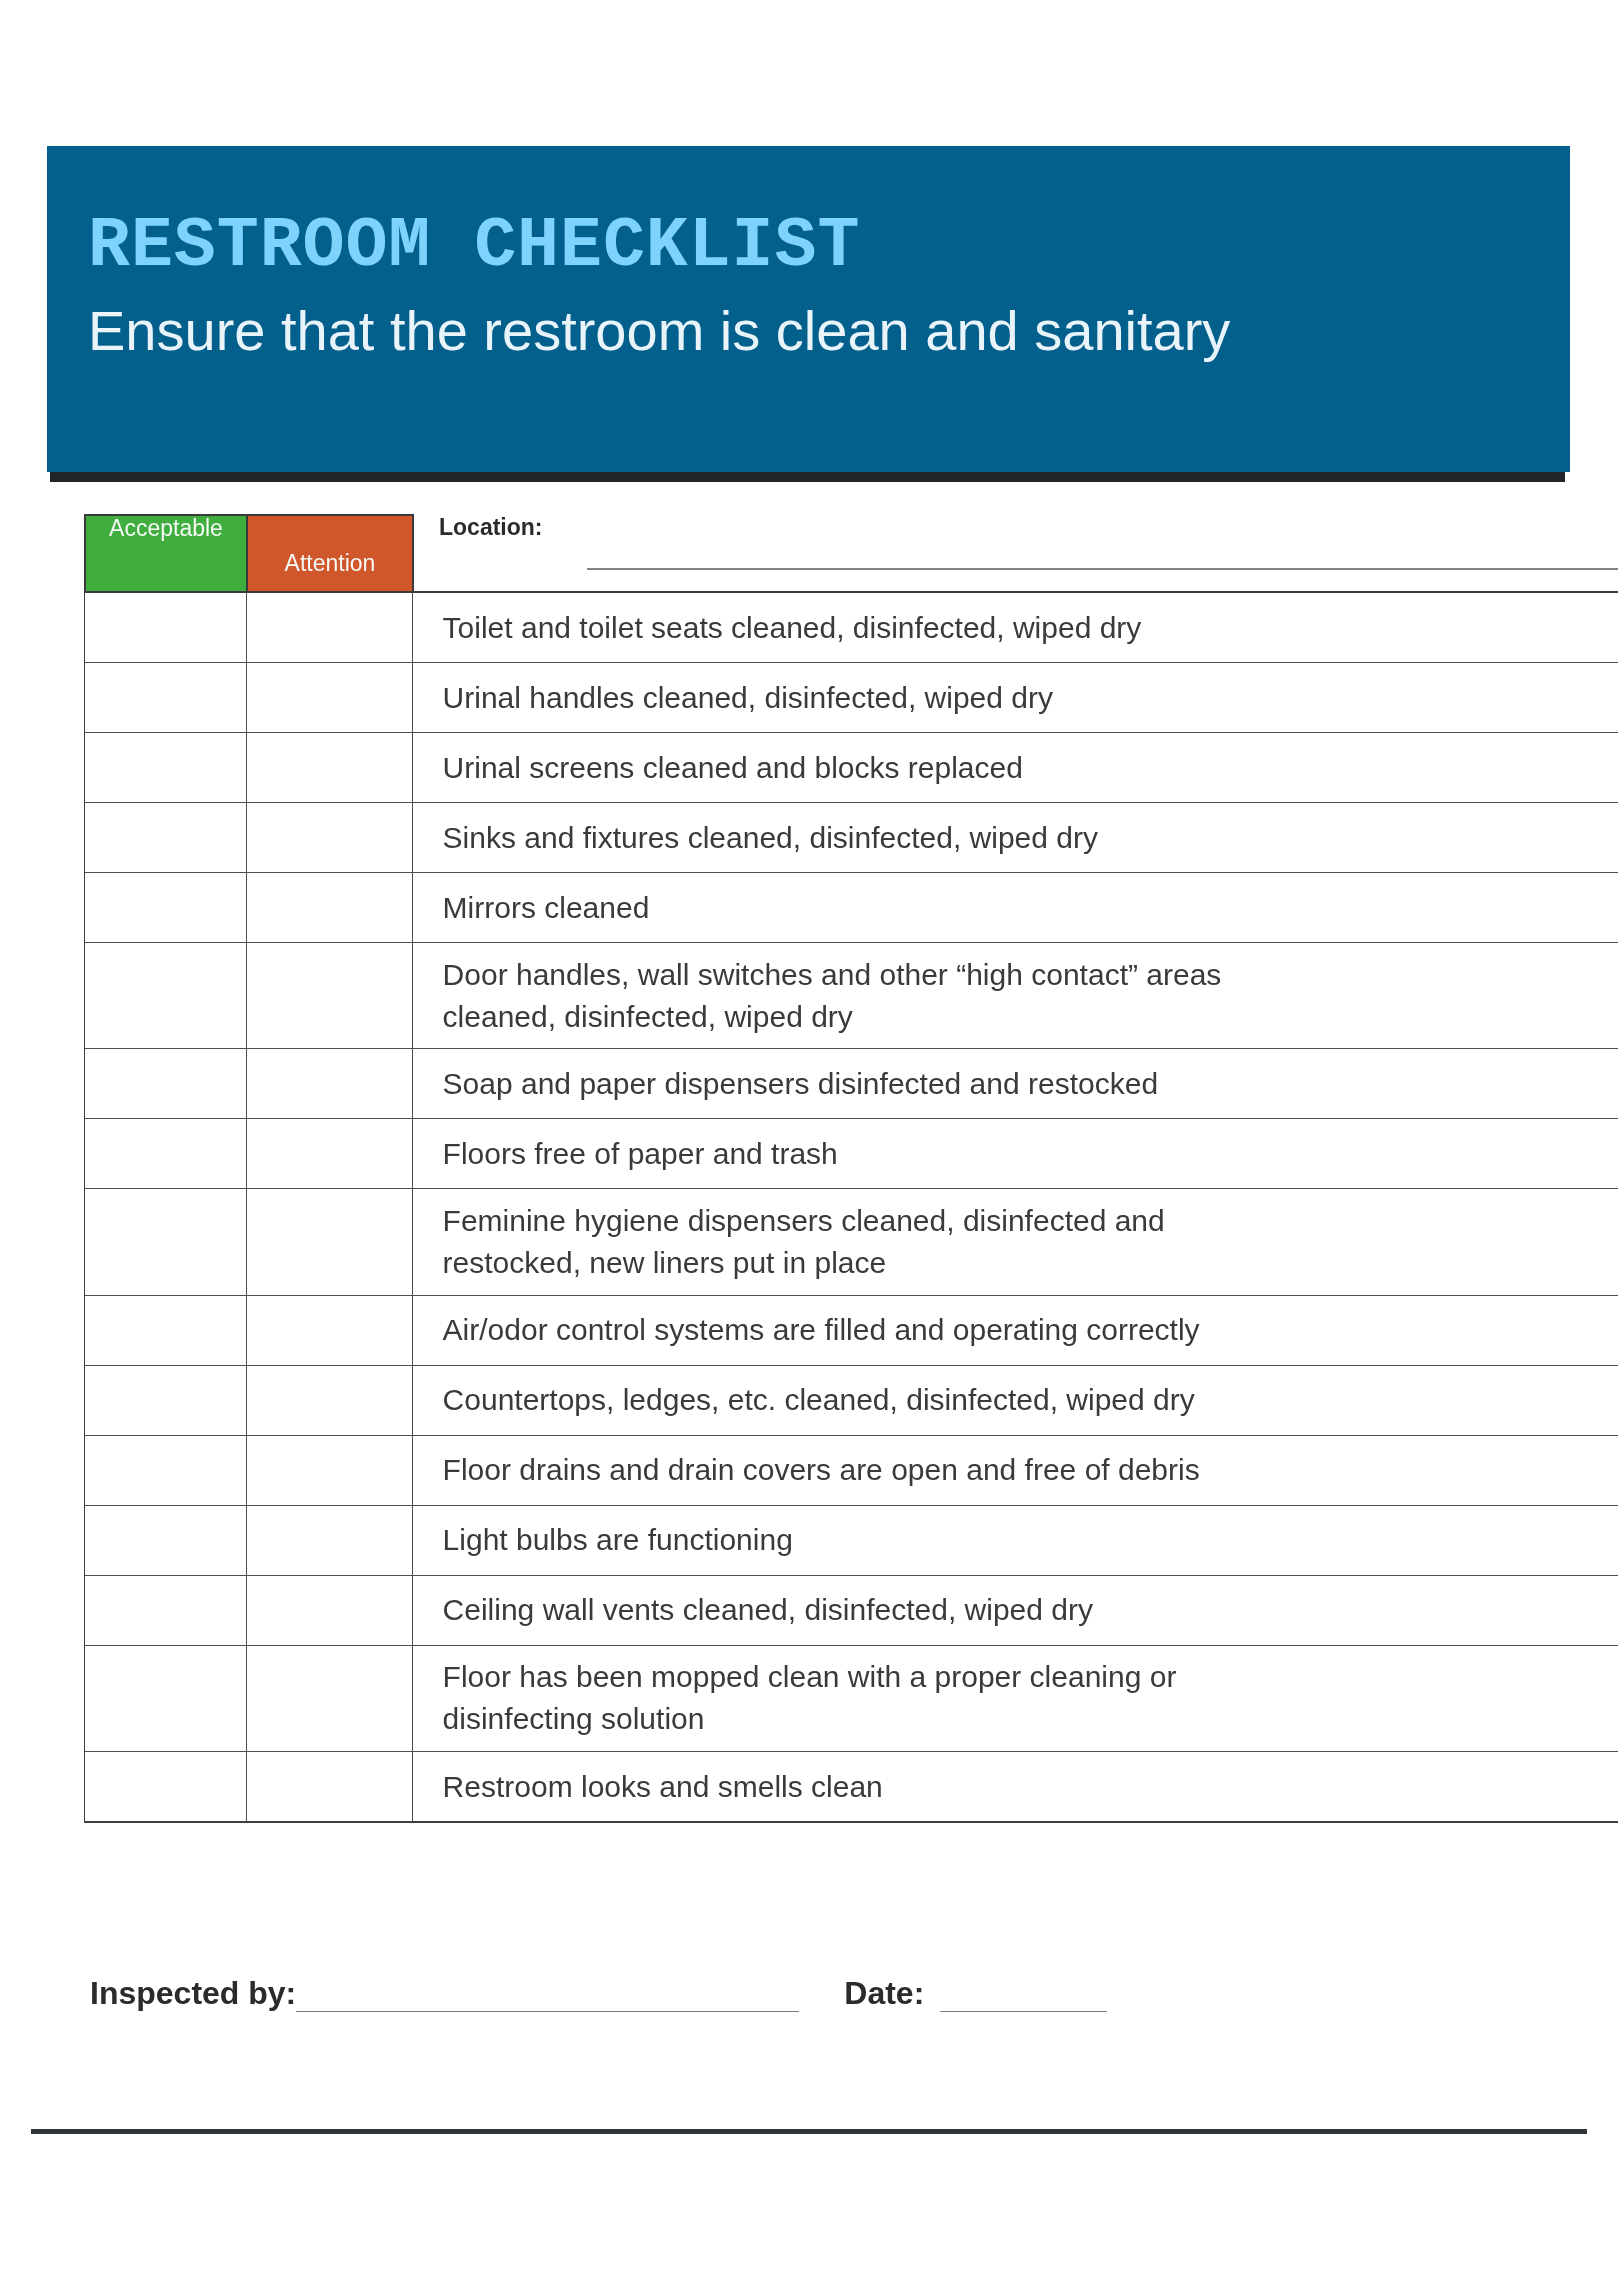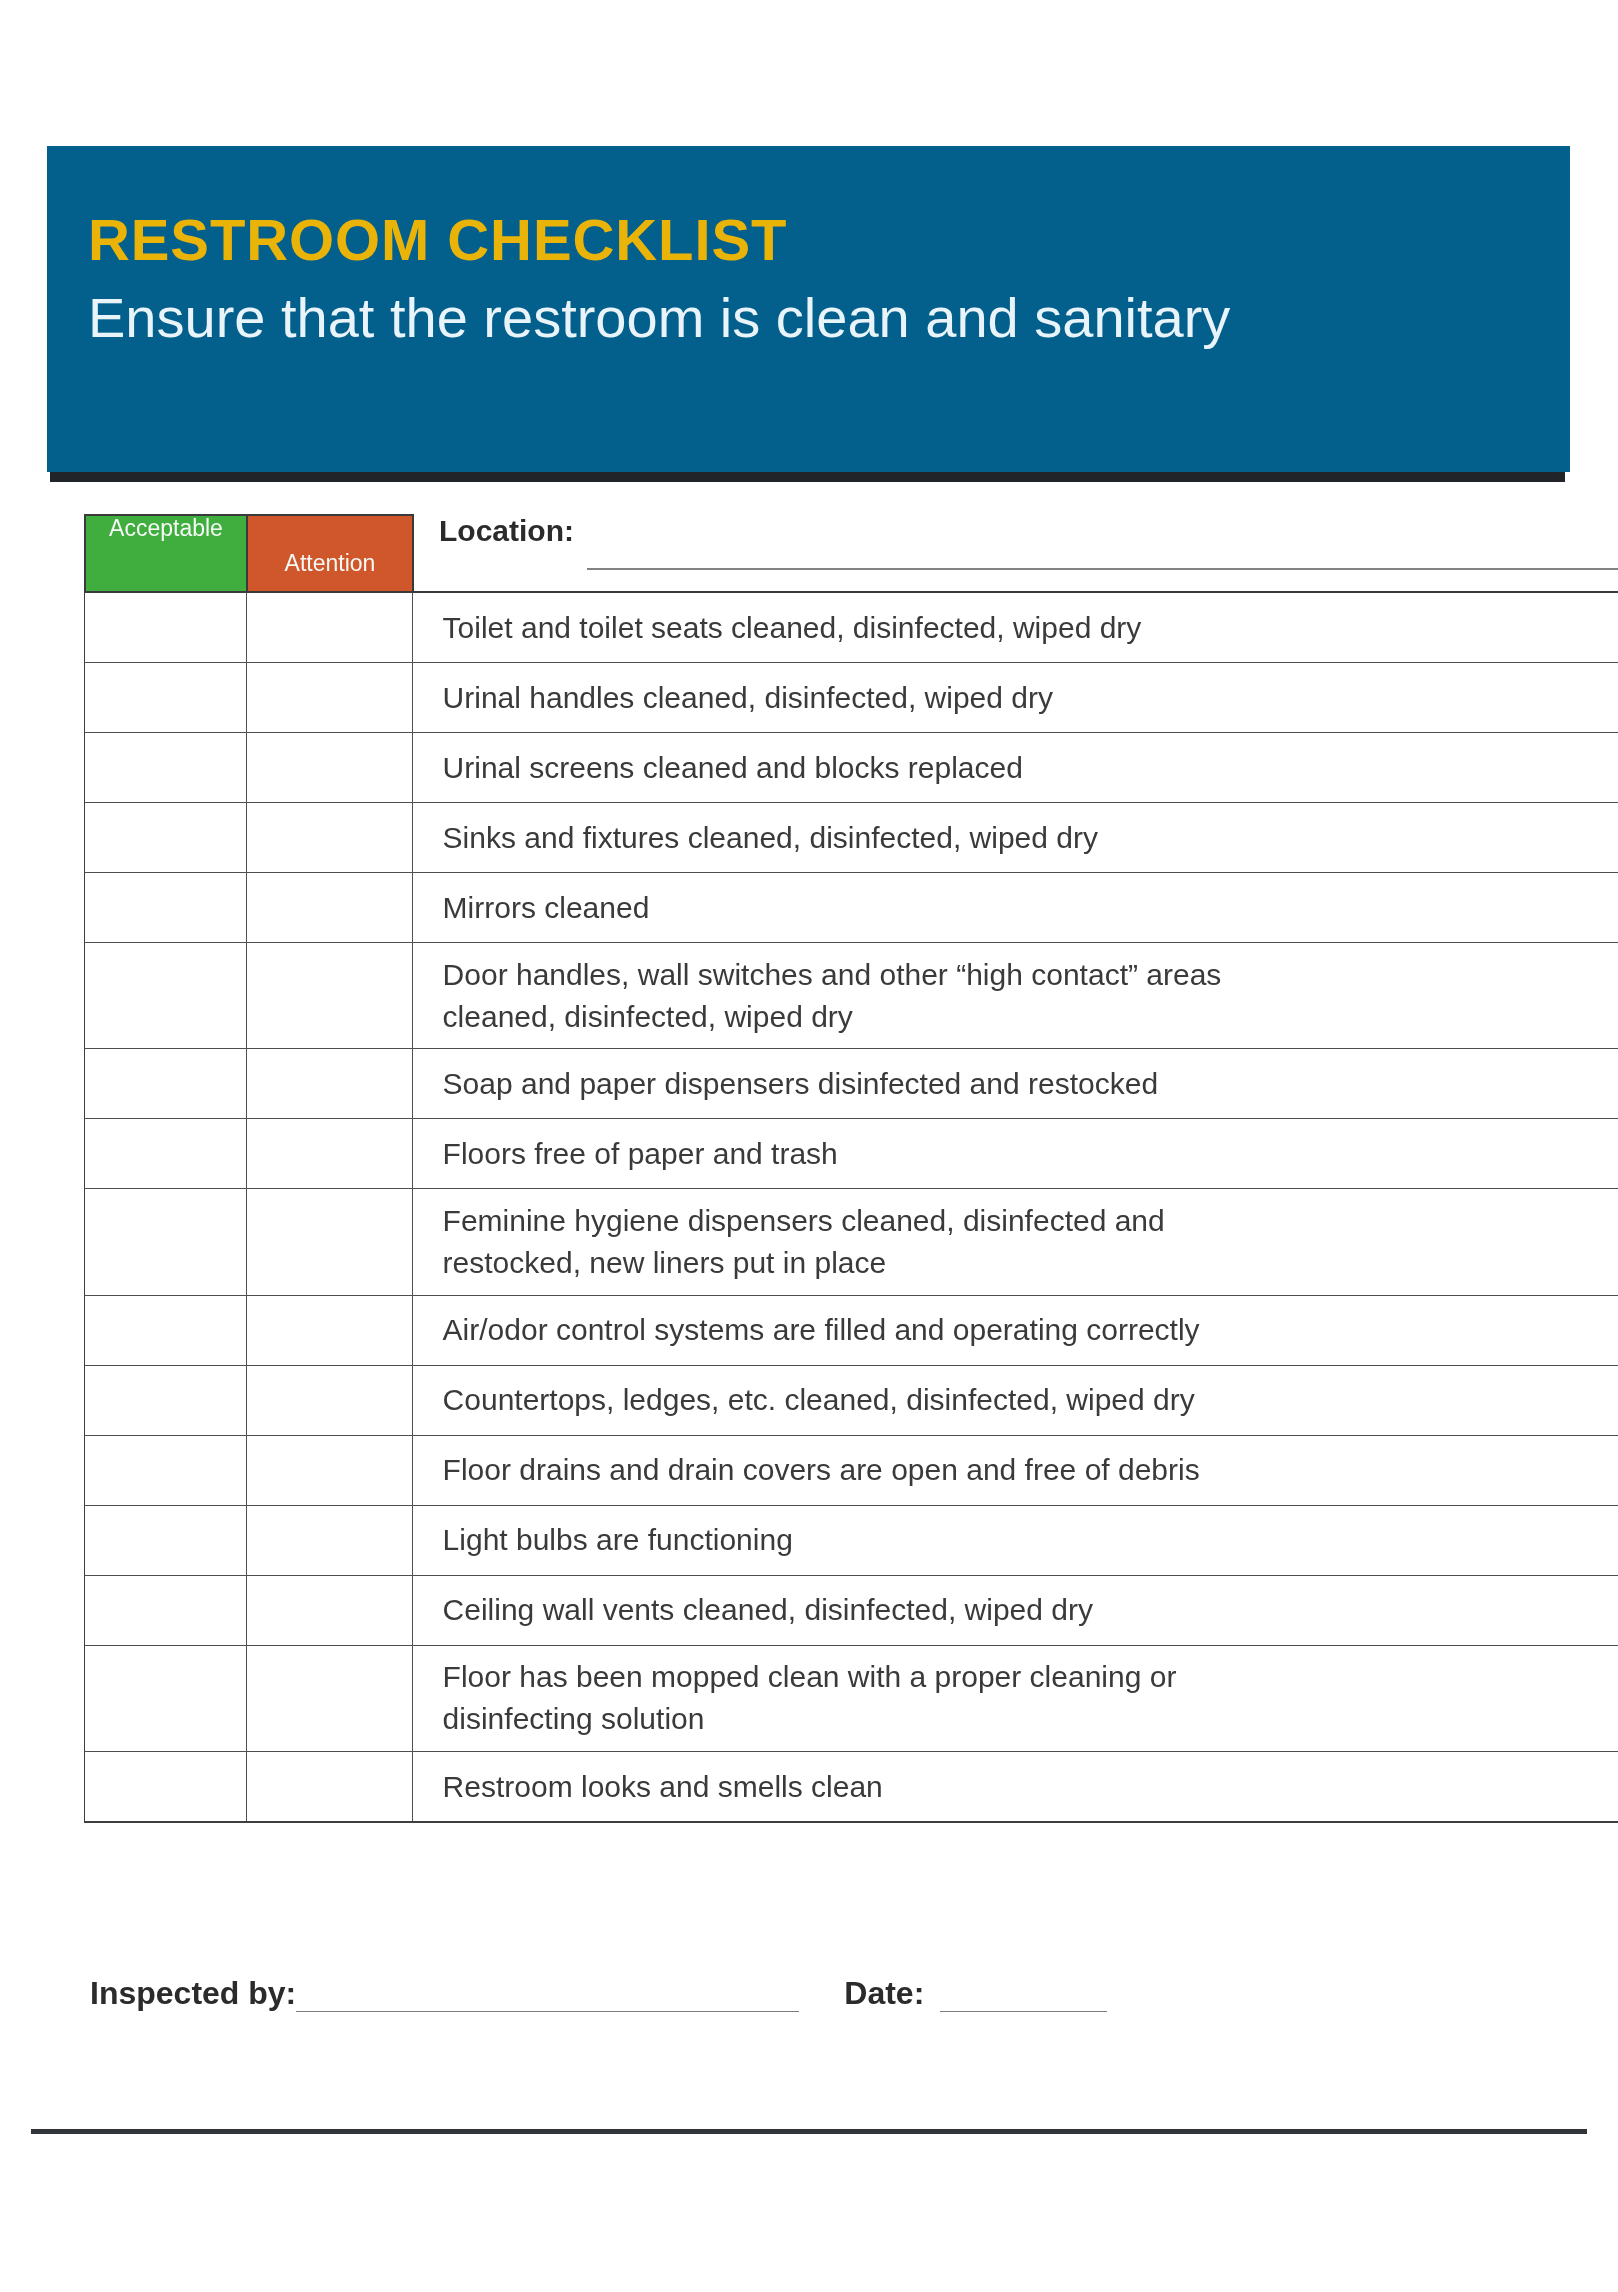--- a/index.html
+++ b/index.html
@@ -16,26 +16,27 @@
 
   
   .banner {
     position: absolute;
     left: 47px; top: 146px;
     width: 1523px; height: 326px;
     background: var(--header-blue, #03608C);
     padding: 64px 36px 0 41px;
   }
   .banner-title {
-    color: #eab308;
-    font-size: 58px;
+    color: #7dd3fc;
+    font-size: 70px;
     font-weight: 700;
     letter-spacing: 0.9px;
     line-height: 1.05;
     white-space: nowrap;
+    font-family: Liberation Mono, monospace;
   }
   .banner-subtitle {
     color: #e9f4fa;
     font-size: 56px;
     font-weight: 400;
     margin-top: 14px;
     white-space: nowrap;
   }
   .banner-shadow {
     position: absolute;
@@ -72,21 +73,21 @@
     color: #f5f9f5;
     font-size: 23px;
   }
   .hdr-label.acc { top: -0.9px; }
   .hdr-label.att { bottom: 14.3px; }
 
   .loc-area { flex: 1; position: relative; }
   .loc-label {
     position: absolute;
     left: 25px; top: 0;
-    font-size: 30px;
+    font-size: 23px;
     font-weight: 700;
     color: #2b2b2b;
   }
   .loc-line {
     position: absolute;
     left: 173px; right: 0;
     bottom: 21.5px;
     border-bottom: 2.7px solid #828282;
     min-height: 32px;
     font-size: 27px;

